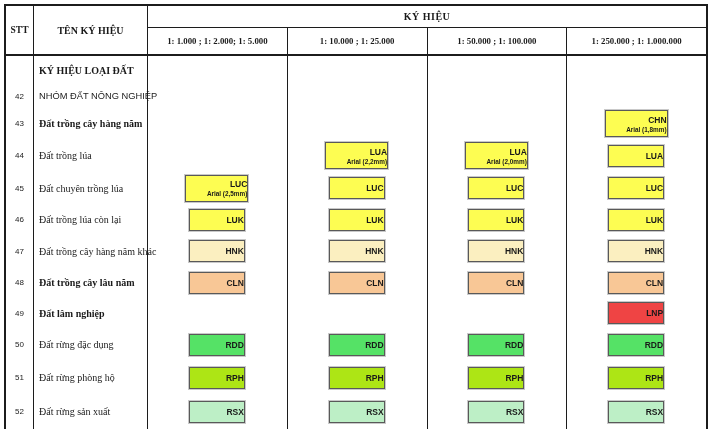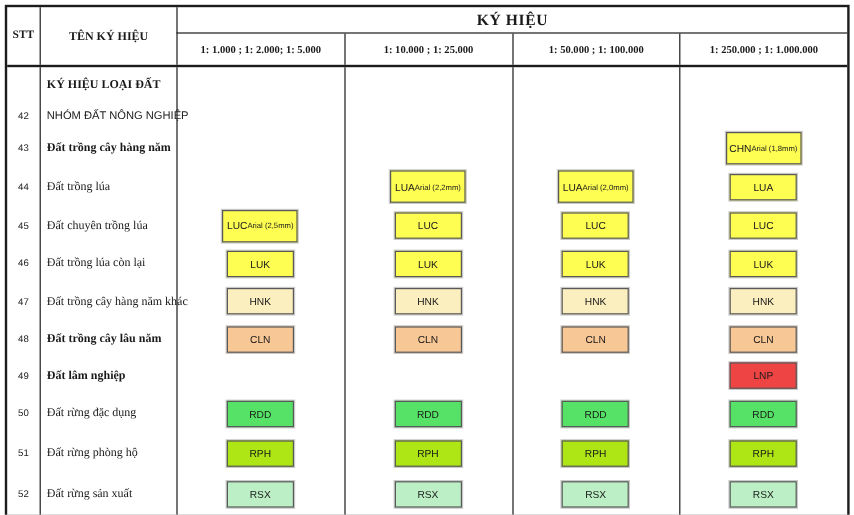--- a/index.html
+++ b/index.html
@@ -4,37 +4,37 @@
 <style>
   html,body{margin:0;padding:0;background:#ffffff;}
   .page{width:712px;height:429px;position:relative;font-family:"Liberation Serif",serif;color:#1a1a1a;box-sizing:border-box;padding:4px;}
   .table{width:704px;box-sizing:border-box;border:2px solid #1c1c1c;background:#fff;}
 
   
   .hdr{display:grid;grid-template-columns:27px 114px repeat(4,1fr);grid-template-rows:22px 26px;border-bottom:2px solid #1c1c1c;}
   .hcell{display:flex;align-items:center;justify-content:center;font-weight:bold;box-sizing:border-box;}
   .h-stt{grid-area:1/1/3/2;font-size:9.5px;}
   .h-ten{grid-area:1/2/3/3;border-left:1px solid #1c1c1c;font-size:10px;}
-  .h-kh{grid-area:1/3/2/7;border-left:1px solid #1c1c1c;border-bottom:1px solid #1c1c1c;font-size:13px;letter-spacing:.5px;text-align:right;}
+  .h-kh{grid-area:1/3/2/7;border-left:1px solid #1c1c1c;border-bottom:1px solid #1c1c1c;font-size:10px;letter-spacing:.5px;text-align:right;}
   .h-s{grid-row:2;border-left:1px solid #1c1c1c;font-size:8.8px;white-space:nowrap;}
   .h-s1{grid-column:3;}.h-s2{grid-column:4;}.h-s3{grid-column:5;}.h-s4{grid-column:6;}
 
   
   .bd{display:grid;grid-template-columns:27px 114px repeat(4,1fr);
       grid-template-rows:28px 24px 31px 33px 32px 31px 32px 31px 30px 33px 33px 35px;}
   .colbg{grid-row:1/13;}
   .colbg.b{border-left:1px solid #1c1c1c;box-sizing:border-box;}
   .stt{display:flex;align-items:center;justify-content:center;font-family:"Liberation Sans",sans-serif;font-size:8px;color:#222;z-index:1;}
   .lbl{display:flex;align-items:center;padding-left:6px;font-size:10px;white-space:nowrap;z-index:1;}
   .lbl.bold{font-weight:bold;}
   .lbl.sans{font-family:"Liberation Sans",sans-serif;font-size:9.3px;}
   .sym{justify-self:center;align-self:center;width:56px;height:22px;box-sizing:border-box;
        border:1.5px solid #595959;box-shadow:0 0 0 1px #c9c9c9;
-       display:flex;flex-direction:row;align-items:center;justify-content:center;
-       font-family:"Liberation Sans",sans-serif;font-weight:normal;font-size:8.5px;color:#1a1a1a;z-index:1;}
+       display:flex;flex-direction:column;align-items:flex-end;justify-content:center;
+       font-family:"Liberation Sans",sans-serif;font-weight:bold;font-size:8.5px;color:#1a1a1a;z-index:1;}
   .sym.ws{width:63px;height:27px;}
   .sym .sub{font-size:6.4px;line-height:7px;margin-top:1px;}
 </style>
 </head>
 <body>
 
 <div class="page">
   <div class="table">
 
     <div class="hdr">

